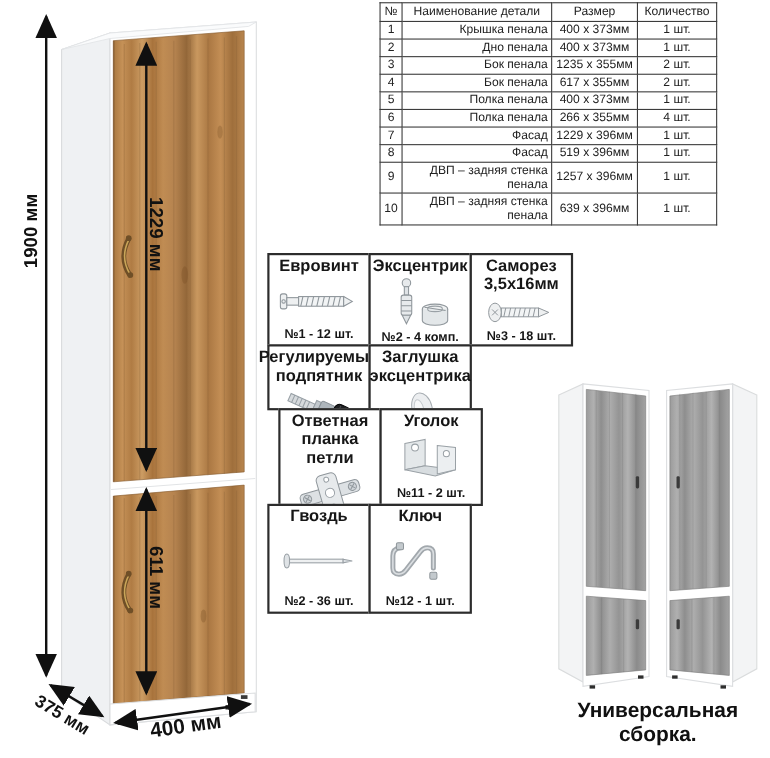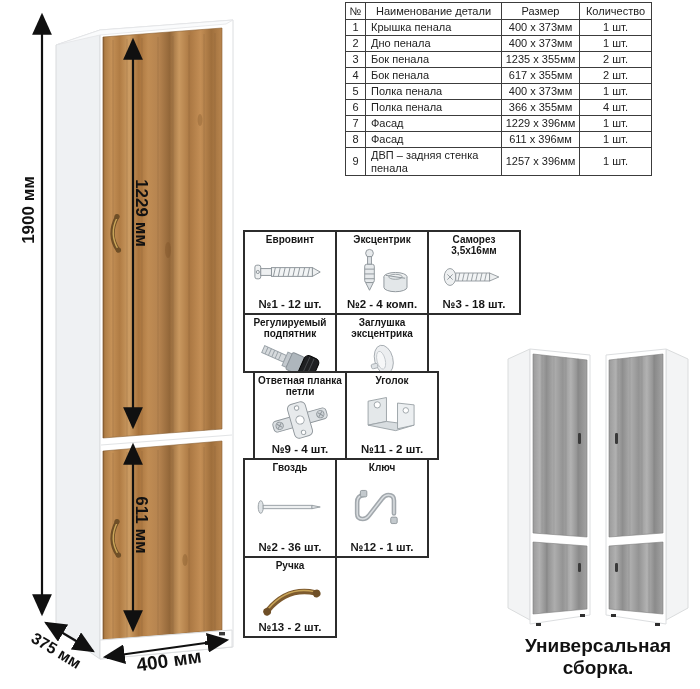--- a/index.html
+++ b/index.html
@@ -17,33 +17,33 @@
   .dim-width{left:169px;top:661px;--r:-8deg;font-size:19px;}
 
   
   .parts{position:absolute;left:345px;top:2px;border-collapse:collapse;
          font-size:11px;color:#222;table-layout:fixed;}
   .parts td,.parts th{border:1.5px solid #3c3c3c;padding:1px 3px;line-height:1.15;
                       font-weight:normal;background:#fff;}
   .parts th{text-align:center;height:14px;}
   .parts td{height:13px;}
   .parts .c{text-align:center;}
-  .parts .n{text-align:left;padding-left:5px;}
+  .parts .n{text-align:right;padding-left:5px;}
   .col-num{width:20px;} .col-name{width:136px;} .col-size{width:78px;} .col-qty{width:72px;}
 
   
   .hw{position:absolute;left:243px;top:230px;width:281px;}
   .hw-row{display:flex;}
   .hw-row + .hw-row{margin-top:-2px;}
   .hw-cell{box-sizing:border-box;width:94px;border:2px solid #2c2c2c;background:#fff;
            display:flex;flex-direction:column;align-items:center;justify-content:space-between;
            padding:2px 1px 3px;}
   .hw-cell + .hw-cell{margin-left:-2px;}
   .hw-cell.empty{border:none;background:transparent;}
-  .hw-title{font-weight:bold;font-size:10px;line-height:1.12;text-align:center;color:#161616;}
+  .hw-title{font-weight:bold;font-size:15px;line-height:1.12;text-align:center;color:#161616;}
   .hw-count{font-weight:bold;font-size:11.5px;text-align:right;color:#161616;}
   .hw-icon{flex:1;display:flex;align-items:center;justify-content:center;}
   .r1{height:85px;} .r2{height:60px;} .r3{height:89px;margin-left:10px;} .r4{height:100px;} .r5{height:82px;}
 
   
   .assembly{position:absolute;left:492px;top:341px;width:212px;}
   .assembly-caption{margin-top:-2px;text-align:center;font-weight:bold;font-size:19px;color:#111;}
 </style>
 </head>
 <body>
@@ -192,39 +192,45 @@
         </tr>
       <tr>
           <td class="c">5</td>
           <td class="n">Полка пенала</td>
           <td class="c">400 х 373мм</td>
           <td class="c">1 шт.</td>
         </tr>
       <tr>
           <td class="c">6</td>
           <td class="n">Полка пенала</td>
-          <td class="c">366 х 355мм</td>
+          <td class="c">266 х 355мм</td>
           <td class="c">4 шт.</td>
         </tr>
       <tr>
           <td class="c">7</td>
           <td class="n">Фасад</td>
           <td class="c">1229 х 396мм</td>
           <td class="c">1 шт.</td>
         </tr>
       <tr>
           <td class="c">8</td>
           <td class="n">Фасад</td>
-          <td class="c">611 х 396мм</td>
+          <td class="c">519 х 396мм</td>
           <td class="c">1 шт.</td>
         </tr>
       <tr>
           <td class="c">9</td>
           <td class="n">ДВП – задняя стенка пенала</td>
           <td class="c">1257 х 396мм</td>
+          <td class="c">1 шт.</td>
+        </tr>
+      <tr>
+          <td class="c">10</td>
+          <td class="n">ДВП – задняя стенка пенала</td>
+          <td class="c">639 х 396мм</td>
           <td class="c">1 шт.</td>
         </tr>
     </tbody>
   </table>
 
   <div class="hw">
     <div class="hw-row r1">
       <div class="hw-cell">
         <div class="hw-title">Евровинт</div>
         <div class="hw-icon">
@@ -388,34 +394,20 @@
             <path d="M20 12 q-7 1 -7 8 l0 12 q0 6 6 6 q4 0 7 -4 l14 -18 q3 -4 7 -4 q6 0 6 6 l0 14" fill="none" stroke="#dadee1" stroke-width="1.6" stroke-linecap="round" stroke-linejoin="round"></path>
             <rect x="16.5" y="7" width="7" height="7" rx="1.5" fill="#c3c9cd" stroke="#8f969b"></rect>
             <rect x="49.5" y="36" width="7" height="7" rx="1.5" fill="#c3c9cd" stroke="#8f969b"></rect>
           </svg>
         </div>
         <div class="hw-count">№12 - 1 шт.</div>
       </div>
     </div>
 
     <div class="hw-row r5">
-      <div class="hw-cell">
-        <div class="hw-title">Ручка</div>
-        <div class="hw-icon">
-          <svg width="78" height="40" viewBox="0 0 80 40">
-            <g transform="rotate(-16 40 20)">
-              <path d="M14 28 Q40 10 66 24" fill="none" stroke="#7d5a2e" stroke-width="5.5" stroke-linecap="round"></path>
-              <path d="M15 26.5 Q40 9.5 65 22.5" fill="none" stroke="#c9a558" stroke-width="1.5" stroke-linecap="round"></path>
-              <circle cx="13" cy="29" r="4" fill="#6f4f27"></circle>
-              <circle cx="67" cy="25" r="4" fill="#6f4f27"></circle>
-            </g>
-          </svg>
-        </div>
-        <div class="hw-count">№13 - 2 шт.</div>
-      </div>
       <div class="hw-cell empty"></div>
       <div class="hw-cell empty"></div>
     </div>
   </div>
 
   <div class="assembly">
     <svg width="212" height="292" viewBox="0 0 212 292">
       <defs>
         <linearGradient id="gw" x1="0" y1="0" x2="1" y2="0">
           <stop offset="0" stop-color="#9b9b9b"></stop>

